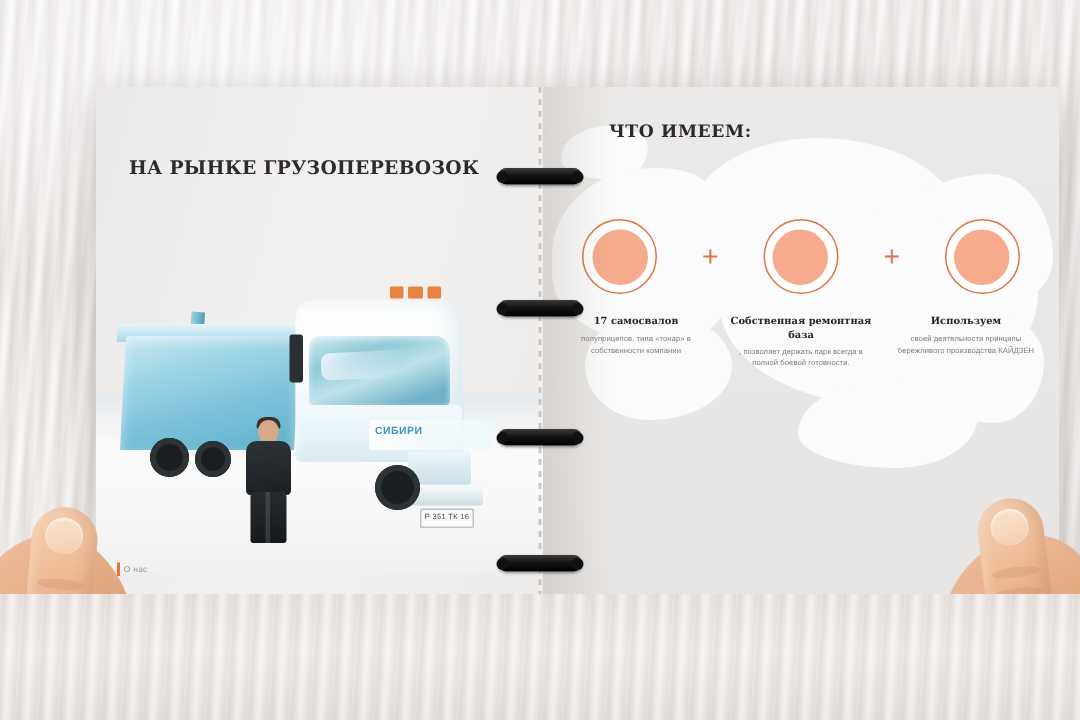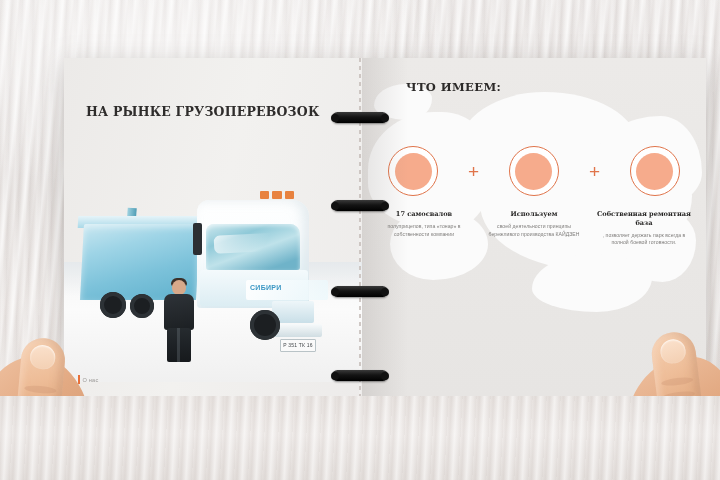--- a/index.html
+++ b/index.html
@@ -430,26 +430,26 @@
         <i></i>
       </div>
     </div>
 
     <div id="col-row">
       <div class="col">
         <div class="col-title">17 самосвалов</div>
         <div class="col-body">полуприцепов, типа «тонар» в собственности компании</div>
       </div>
       <div class="col">
+        <div class="col-title">Собственная ремонтная база</div>
+        <div class="col-body">, позволяет держать парк всегда в полной боевой готовности.</div>
+      </div>
+      <div class="col">
         <div class="col-title">Используем</div>
         <div class="col-body">своей деятельности принципы бережливого производства КАЙДЗЕН</div>
-      </div>
-      <div class="col">
-        <div class="col-title">Собственная ремонтная база</div>
-        <div class="col-body">, позволяет держать парк всегда в полной боевой готовности.</div>
       </div>
     </div>
 
     <div class="footer" id="footer-right">
       <span class="footer-text">Что имеем</span>
     </div>
   </div>
 </div>
 
 <div id="binding">

